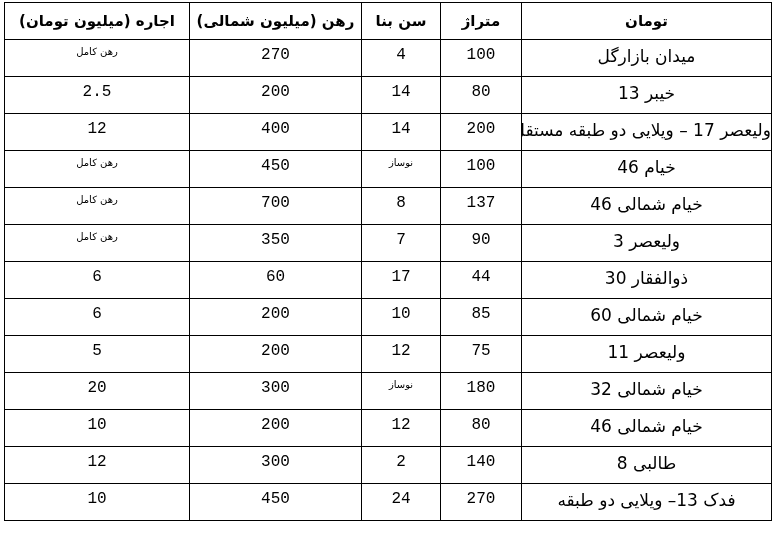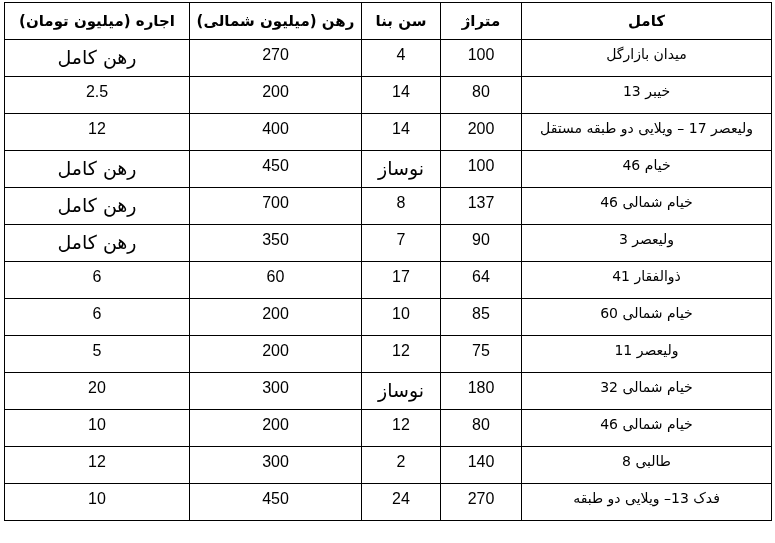--- a/index.html
+++ b/index.html
@@ -41,30 +41,30 @@
       font-weight: bold;
       vertical-align: middle;
     }
     table.rent-table td {
       height: 37px;
       vertical-align: top;
       padding-top: 6px;
       box-sizing: border-box;
     }
     td.num {
-      font-family: Liberation Sans, sans-serif;
+      font-family: Liberation Mono, monospace;
       font-size: 16px;
       padding-top: 5px;
     }
     td.txt {
-      font-size: 19px;
+      font-size: 10px;
       padding-top: 9px;
     }
     td.loc {
-      font-size: 14px;
+      font-size: 17px;
       padding-top: 10px;
     }
     col.c-loc { width: 250px; }
     col.c-area { width: 81px; }
     col.c-age { width: 79px; }
     col.c-deposit { width: 172px; }
     col.c-rent { width: 185px; }
   </style>
 </head>
 <body>
@@ -73,21 +73,21 @@
   <table class="rent-table">
     <colgroup>
       <col class="c-loc">
       <col class="c-area">
       <col class="c-age">
       <col class="c-deposit">
       <col class="c-rent">
     </colgroup>
     <thead>
       <tr>
-        <th>کامل</th>
+        <th>تومان</th>
         <th>متراژ</th>
         <th>سن بنا</th>
         <th>رهن (میلیون شمالی)</th>
         <th>اجاره (میلیون تومان)</th>
       </tr>
     </thead>
     <tbody>
       <tr>
         <td class="loc">میدان بازارگل</td>
         <td class="num">100</td>
@@ -124,22 +124,22 @@
         <td class="txt">رهن کامل</td>
       </tr>
       <tr>
         <td class="loc">ولیعصر 3</td>
         <td class="num">90</td>
         <td class="num">7</td>
         <td class="num">350</td>
         <td class="txt">رهن کامل</td>
       </tr>
       <tr>
-        <td class="loc">ذوالفقار 41</td>
-        <td class="num">64</td>
+        <td class="loc">ذوالفقار 30</td>
+        <td class="num">44</td>
         <td class="num">17</td>
         <td class="num">60</td>
         <td class="num">6</td>
       </tr>
       <tr>
         <td class="loc">خیام شمالی 60</td>
         <td class="num">85</td>
         <td class="num">10</td>
         <td class="num">200</td>
         <td class="num">6</td>

